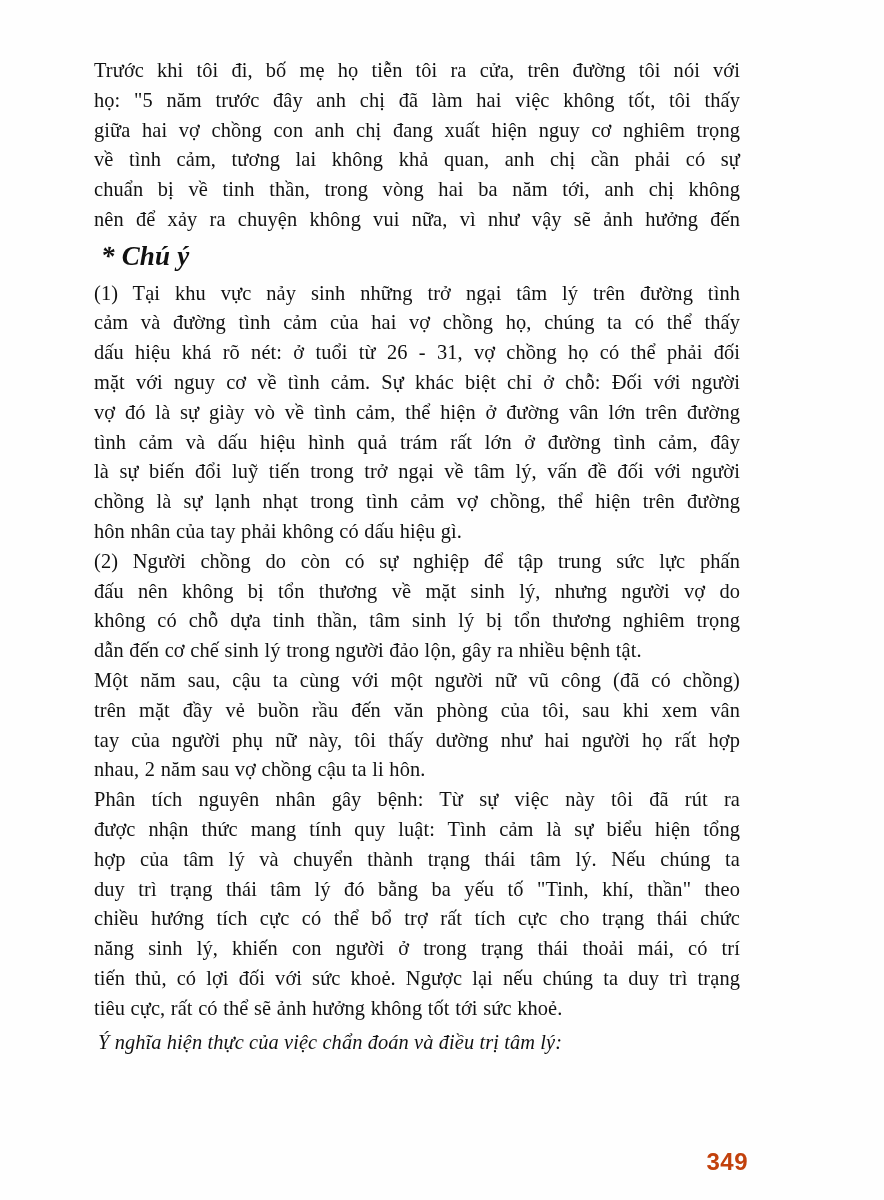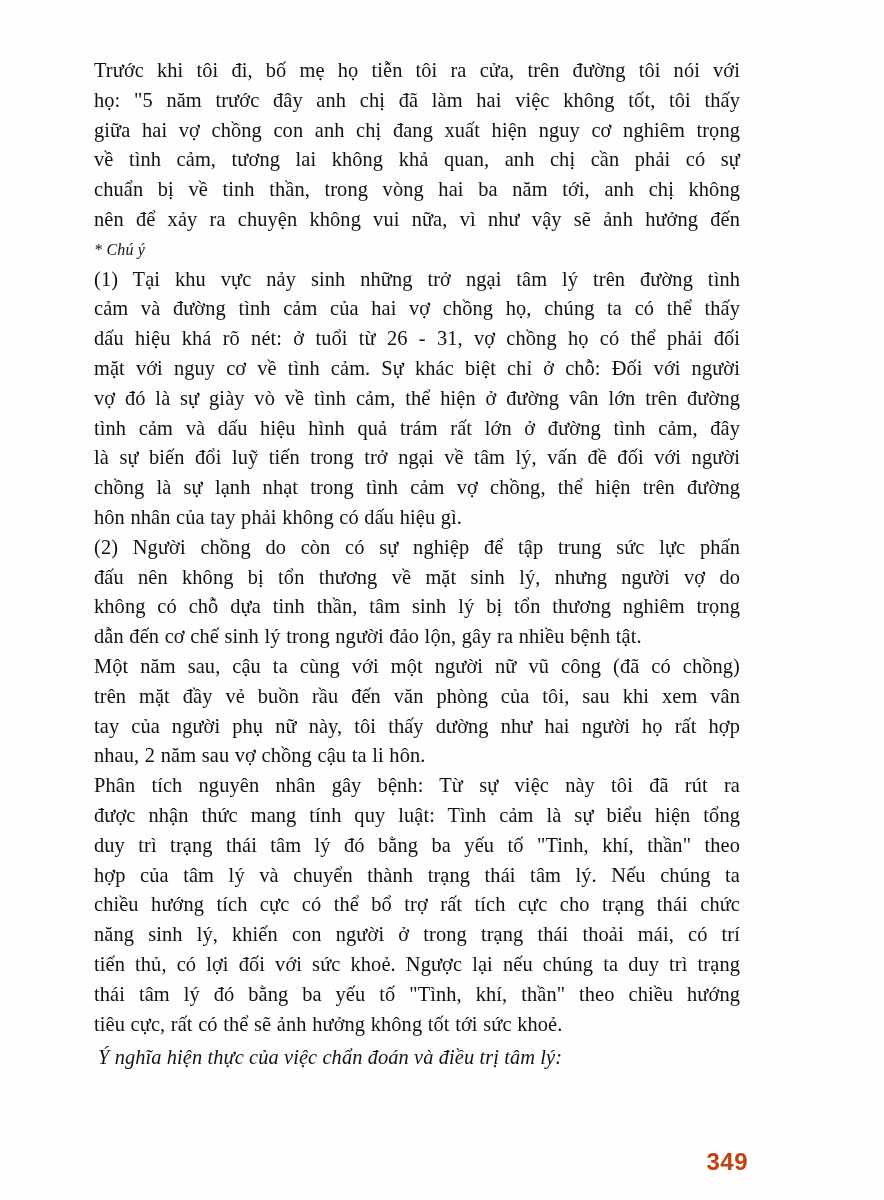--- a/index.html
+++ b/index.html
@@ -40,25 +40,25 @@
     line-height: 29.8px;
     text-align: justify;
     text-justify: inter-word;
     text-indent: 26px;
     letter-spacing: 0.1px;
     word-spacing: 0.4px;
     -webkit-font-smoothing: antialiased;
   }
 
   h2.heading {
-    margin: 0;
+    margin: 7px;
     padding: 0;
-    font-size: 16px;
+    font-size: 27px;
     line-height: 29.8px;
-    font-weight: normal;
+    font-weight: bold;
     font-style: italic;
     text-indent: 26px;
     letter-spacing: 0.2px;
   }
 
   p.italic-line {
     margin: 4px;
     padding: 0;
     font-size: 20.4px;
     line-height: 29.8px;
@@ -134,26 +134,25 @@
     <p class="para">
       <span class="just-line indent">Một năm sau, cậu ta cùng với một người nữ vũ công (đã có chồng)</span>
       <span class="just-line">trên mặt đầy vẻ buồn rầu đến văn phòng của tôi, sau khi xem vân</span>
       <span class="just-line">tay của người phụ nữ này, tôi thấy dường như hai người họ rất hợp</span>
       <span class="just-line last">nhau, 2 năm sau vợ chồng cậu ta li hôn.</span>
     </p>
 
     <p class="para">
       <span class="just-line indent">Phân tích nguyên nhân gây bệnh: Từ sự việc này tôi đã rút ra</span>
       <span class="just-line">được nhận thức mang tính quy luật: Tình cảm là sự biểu hiện tổng</span>
+      <span class="just-line">hợp của tâm lý và chuyển thành trạng thái tâm lý. Nếu chúng ta</span>
       <span class="just-line">duy trì trạng thái tâm lý đó bằng ba yếu tố "Tinh, khí, thần" theo</span>
-      <span class="just-line">hợp của tâm lý và chuyển thành trạng thái tâm lý. Nếu chúng ta</span>
       <span class="just-line">chiều hướng tích cực có thể bổ trợ rất tích cực cho trạng thái chức</span>
       <span class="just-line">năng sinh lý, khiến con người ở trong trạng thái thoải mái, có trí</span>
       <span class="just-line">tiến thủ, có lợi đối với sức khoẻ. Ngược lại nếu chúng ta duy trì trạng</span>
-      <span class="just-line">thái tâm lý đó bằng ba yếu tố "Tình, khí, thần" theo chiều hướng</span>
       <span class="just-line last">tiêu cực, rất có thể sẽ ảnh hưởng không tốt tới sức khoẻ.</span>
     </p>
 
     <p class="italic-line">Ý nghĩa hiện thực của việc chẩn đoán và điều trị tâm lý:</p>
 
   </div>
 
   <div id="page-number">349</div>
 
 </div>

